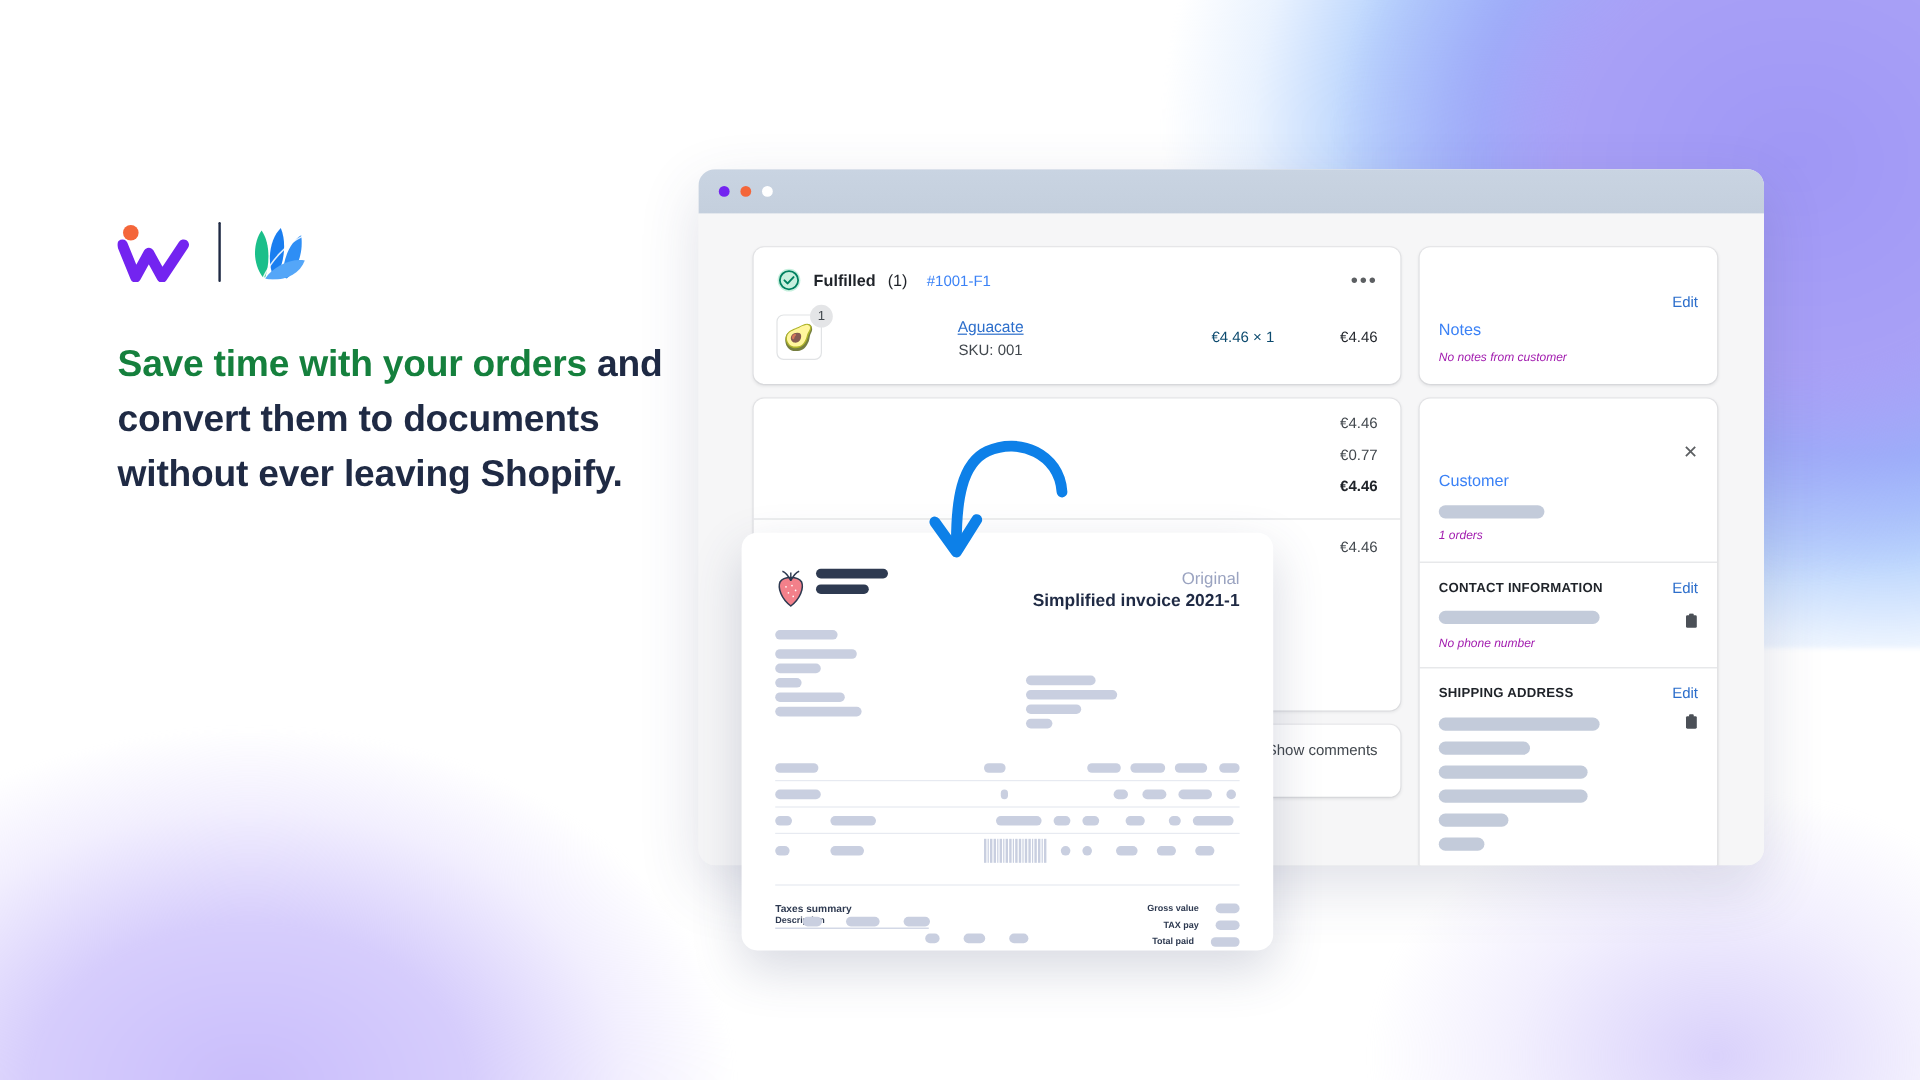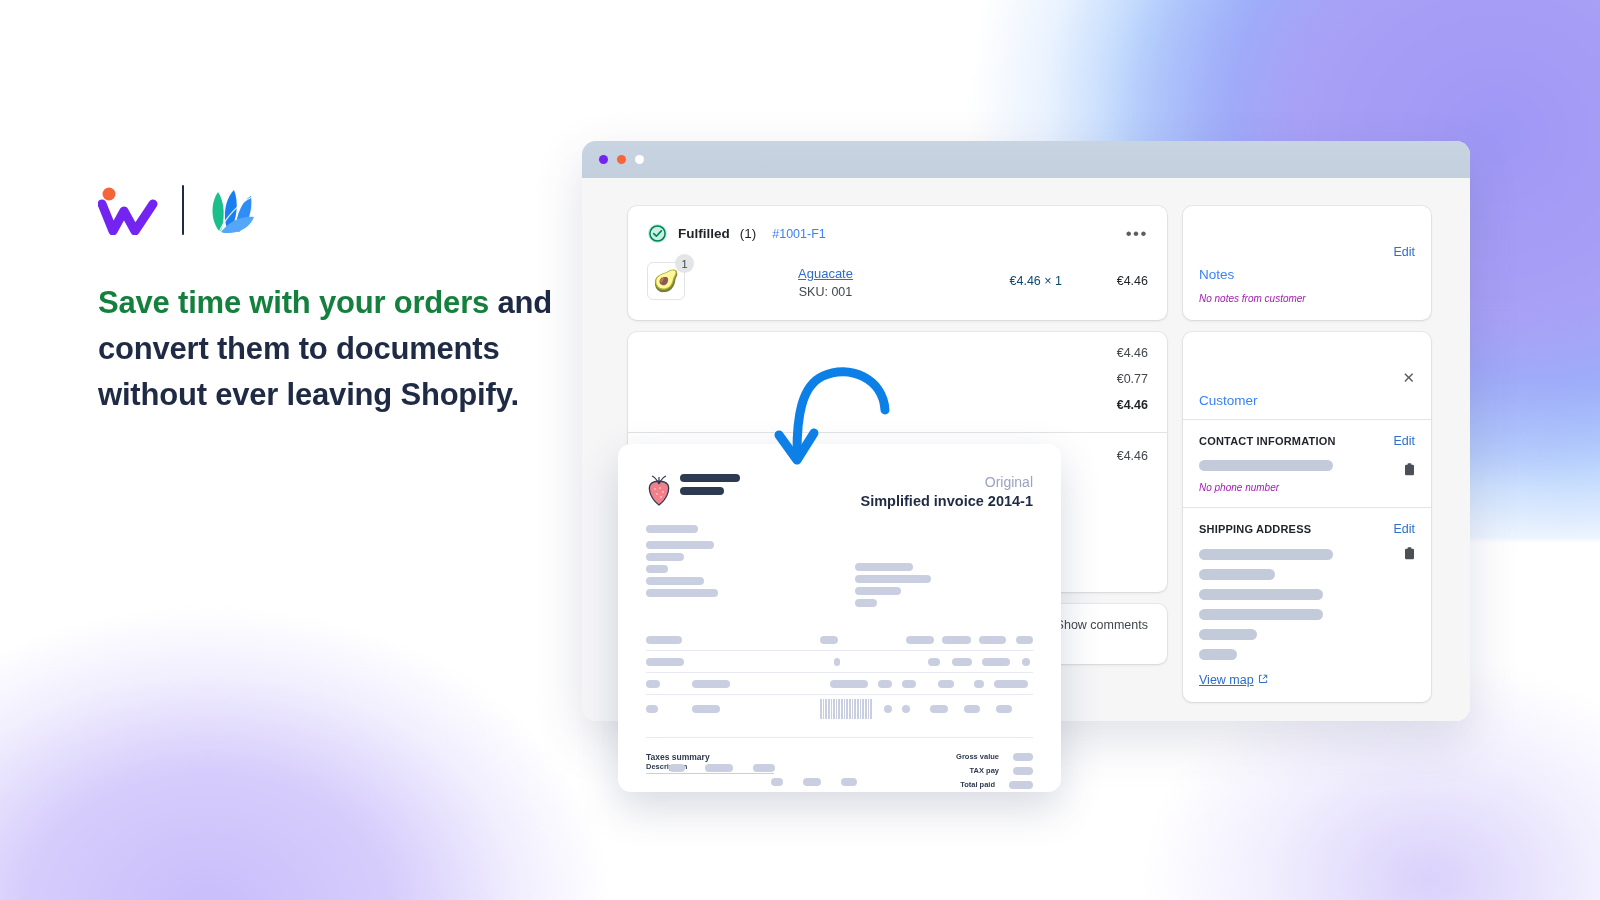--- a/index.html
+++ b/index.html
@@ -448,20 +448,24 @@
         </div>
         <div class="side-body">
           <div class="muted">No notes from customer</div>
         </div>
       </div>
 
       <div class="card side-card">
         <div class="side-head">
           <span class="side-title">Customer</span>
           <span class="side-close">✕</span>
+        </div>
+        <div class="side-body">
+          <div class="bar" style="width:88px; margin-top:2px;"></div>
+          <div class="muted" style="margin-top:9px;">1 orders</div>
         </div>
 
         <div class="side-section">
           <div class="sec-head">
             <span class="sec-label">CONTACT INFORMATION</span>
             <span class="side-edit">Edit</span>
           </div>
           <div class="bar" style="width:134px; margin-top:12px;"></div>
           <span class="copy-icon" style="top:42px;">
             <svg viewBox="0 0 11 13" width="11" height="13">
@@ -525,21 +529,21 @@
         <circle cx="11" cy="20" r="0.7" fill="#ffffff"></circle>
         <circle cx="15" cy="23" r="0.7" fill="#ffffff"></circle>
       </svg>
     </span>
     <div>
       <div class="dark-bar" style="width:60px;"></div>
       <div class="dark-bar" style="width:44px; margin-top:5px;"></div>
     </div>
     <div class="inv-title-wrap">
       <div class="inv-original">Original</div>
-      <div class="inv-title">Simplified invoice 2014-1</div>
+      <div class="inv-title">Simplified invoice 2021-1</div>
     </div>
   </div>
 
   <div class="inv-cols">
     <div class="inv-col-l">
       <div class="ph" style="width:52px;"></div>
       <div class="ph" style="width:68px; margin-top:8px;"></div>
       <div class="ph" style="width:38px; margin-top:4px;"></div>
       <div class="ph" style="width:22px; margin-top:4px;"></div>
       <div class="ph" style="width:58px; margin-top:4px;"></div>

